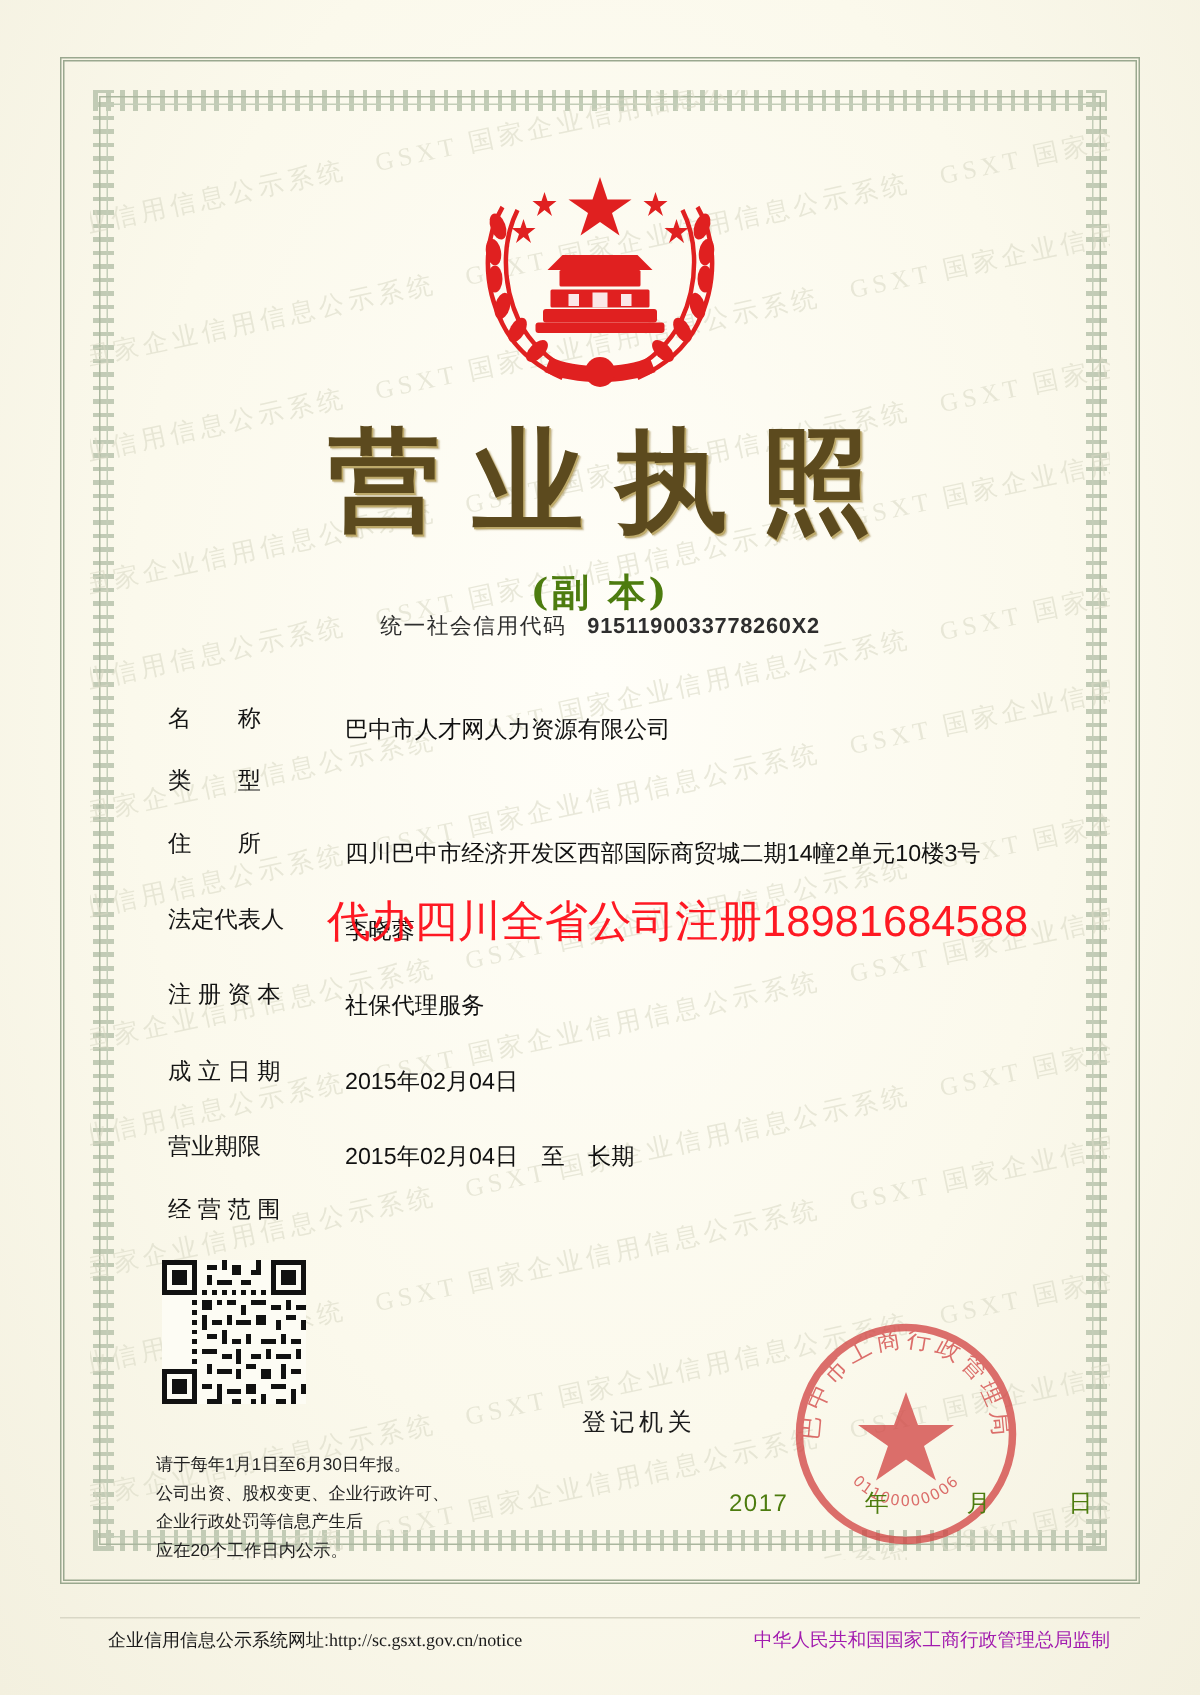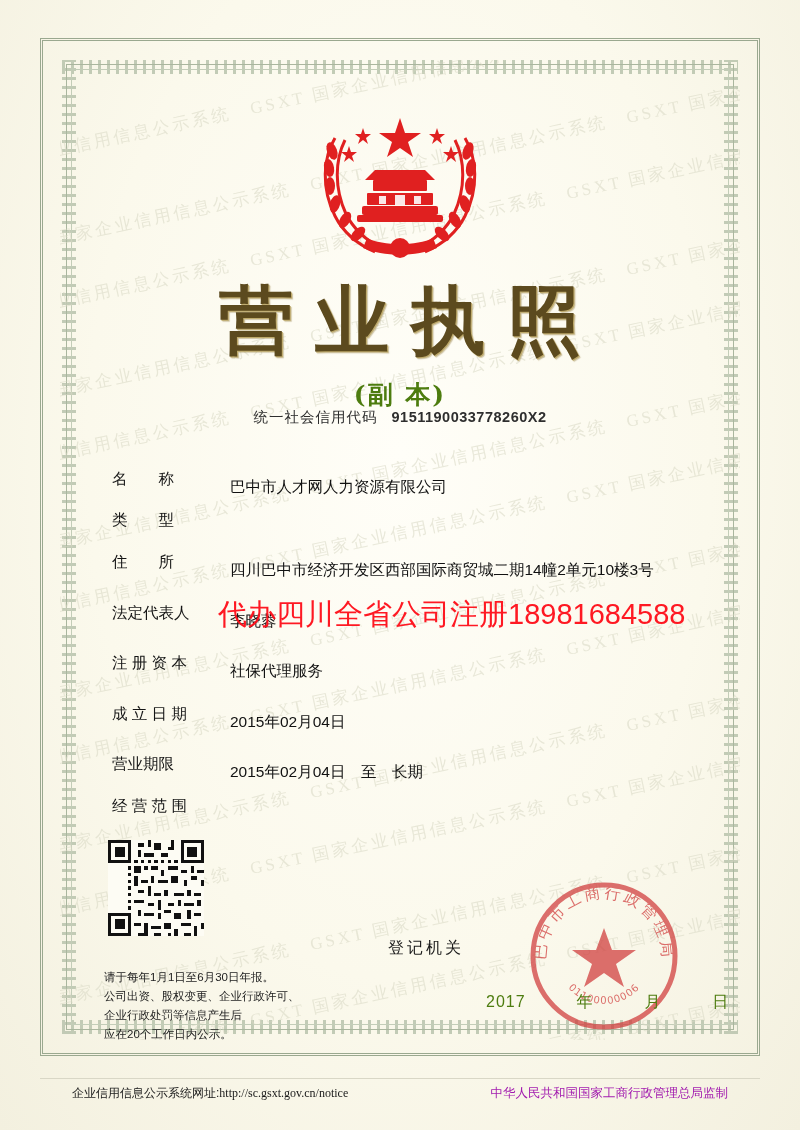--- a/index.html
+++ b/index.html
@@ -219,21 +219,21 @@
     position: absolute;
     left: 104px;
     top: 968px;
     font-size: 11.5px;
     color: #222;
     line-height: 1.65;
   }
 
   .footer {
     position: absolute;
-    left: 0; right: 12px;
+    left: 0; right: 0;
     top: 1085px;
     height: 24px;
     padding-left: 24px;
   }
   .footer-left {
     position: absolute;
     left: 72px;
     top: 0;
     font-size: 12px;
     color: #1a1a1a;

